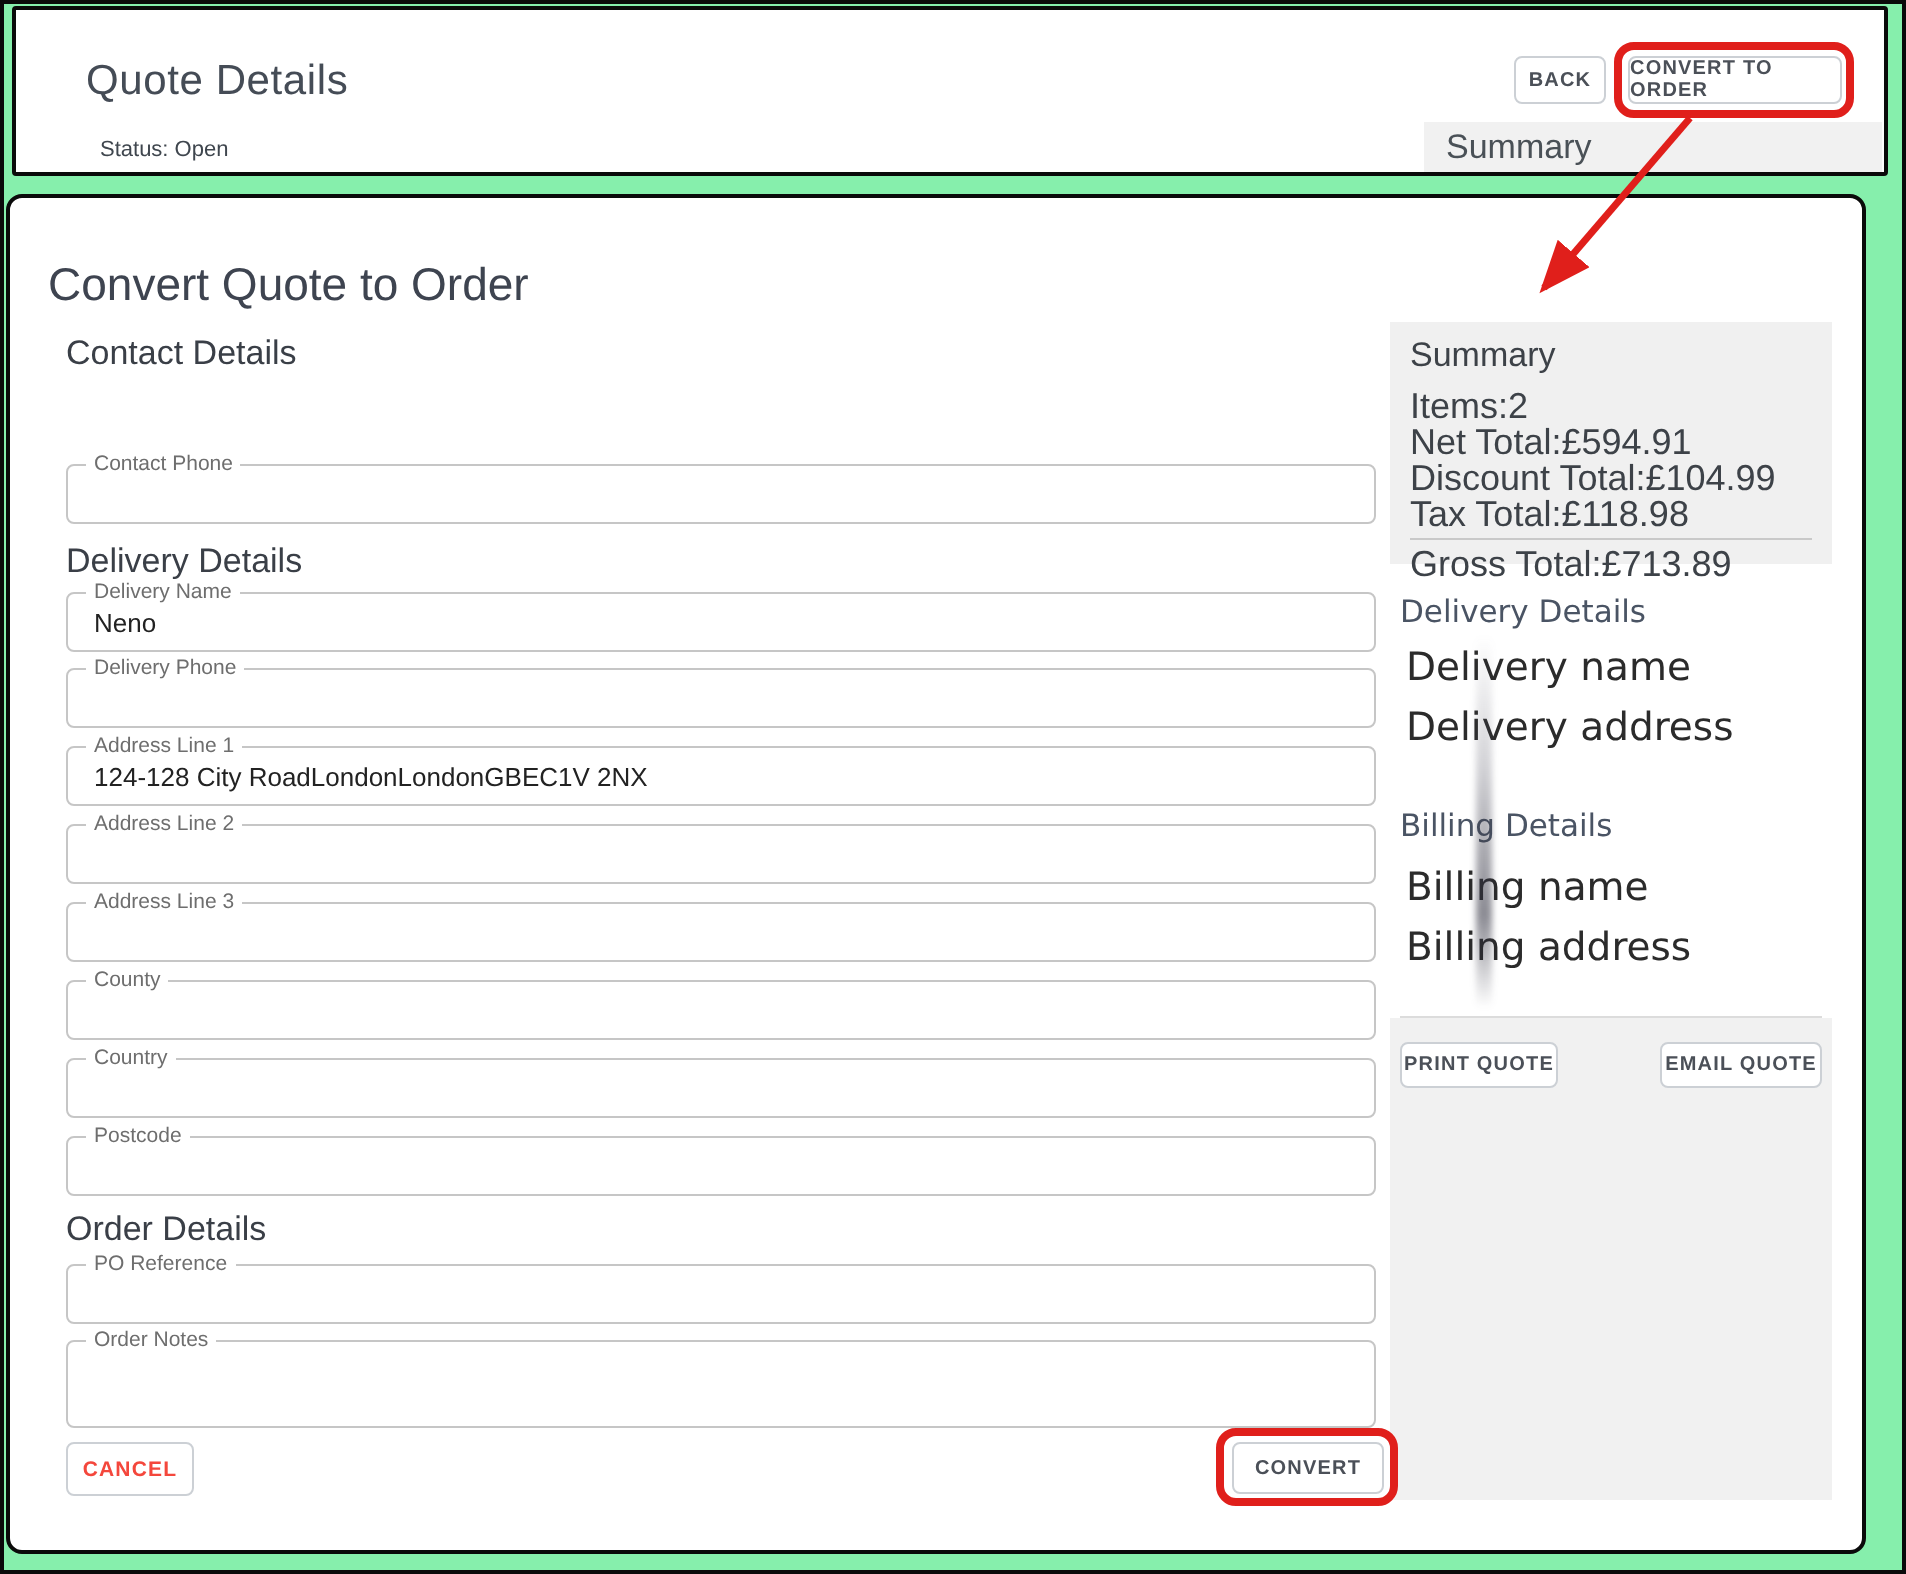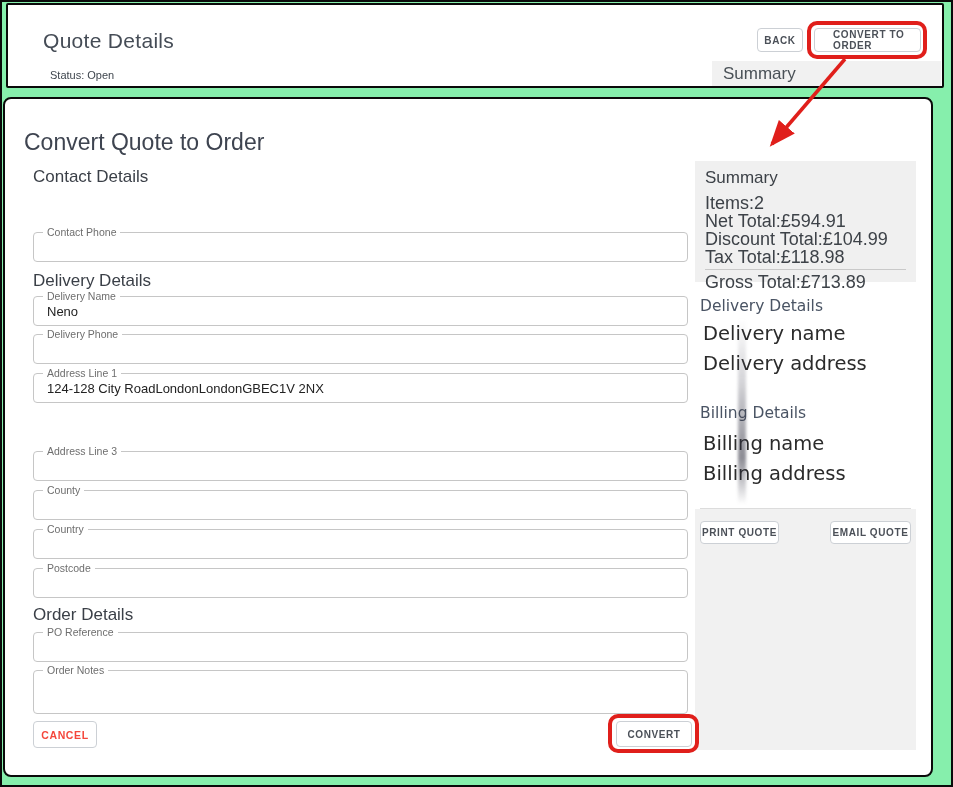--- a/index.html
+++ b/index.html
@@ -50,21 +50,21 @@
 </style>
 </head>
 <body>
 
 <div class="canvas">
 
   <div class="panel topbar"></div>
   <div class="abs page-title">Quote Details</div>
   <div class="abs status-line">Status: Open</div>
   <div class="btn" style="left:757px;top:28px;width:46px;height:24px;">BACK</div>
-  <div class="btn" style="left:814px;top:28px;width:107px;height:24px;padding-left:18px;">CONVERT TO ORDER</div>
+  <div class="btn" style="left:814px;top:28px;width:107px;height:24px;">CONVERT TO ORDER</div>
   <div class="ring" style="left:807px;top:21px;width:120px;height:38px;"></div>
   <div class="abs topbar-summary">
     <span>Summary</span>
   </div>
 
   <div class="panel modal"></div>
   <div class="abs modal-title">Convert Quote to Order</div>
 
   <div class="section-h" style="top:167px;">Contact Details</div>
   <div class="field" style="top:232px;">
@@ -77,20 +77,24 @@
     <span class="flabel">Delivery Name</span>
     <span class="fvalue">Neno</span>
   </div>
   <div class="field" style="top:334px;padding-left:17px;">
     <span class="flabel">Delivery Phone</span>
     <span class="fvalue"></span>
   </div>
   <div class="field" style="top:373px;">
     <span class="flabel">Address Line 1</span>
     <span class="fvalue">124-128 City RoadLondonLondonGBEC1V 2NX</span>
+  </div>
+  <div class="field" style="top:412px;">
+    <span class="flabel">Address Line 2</span>
+    <span class="fvalue"></span>
   </div>
   <div class="field" style="top:451px;">
     <span class="flabel">Address Line 3</span>
     <span class="fvalue"></span>
   </div>
   <div class="field" style="top:490px;">
     <span class="flabel">County</span>
     <span class="fvalue"></span>
   </div>
   <div class="field" style="top:568px;">

